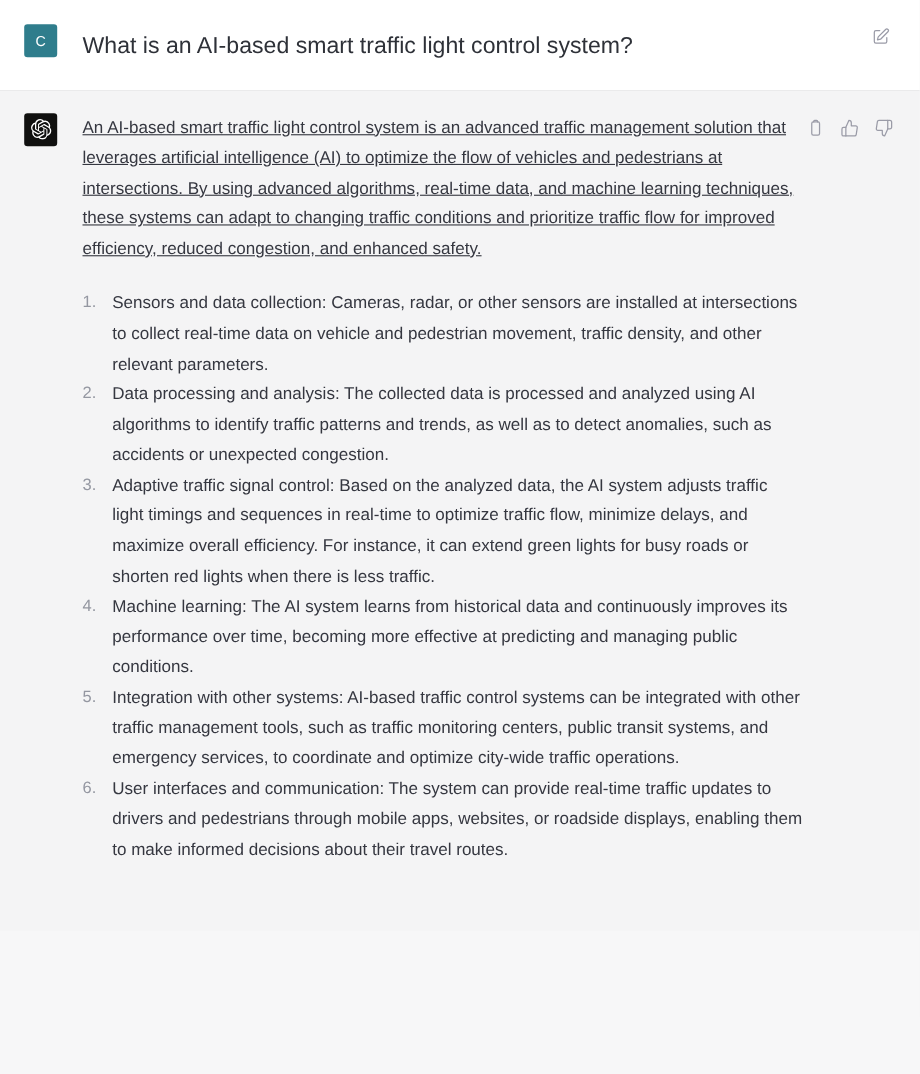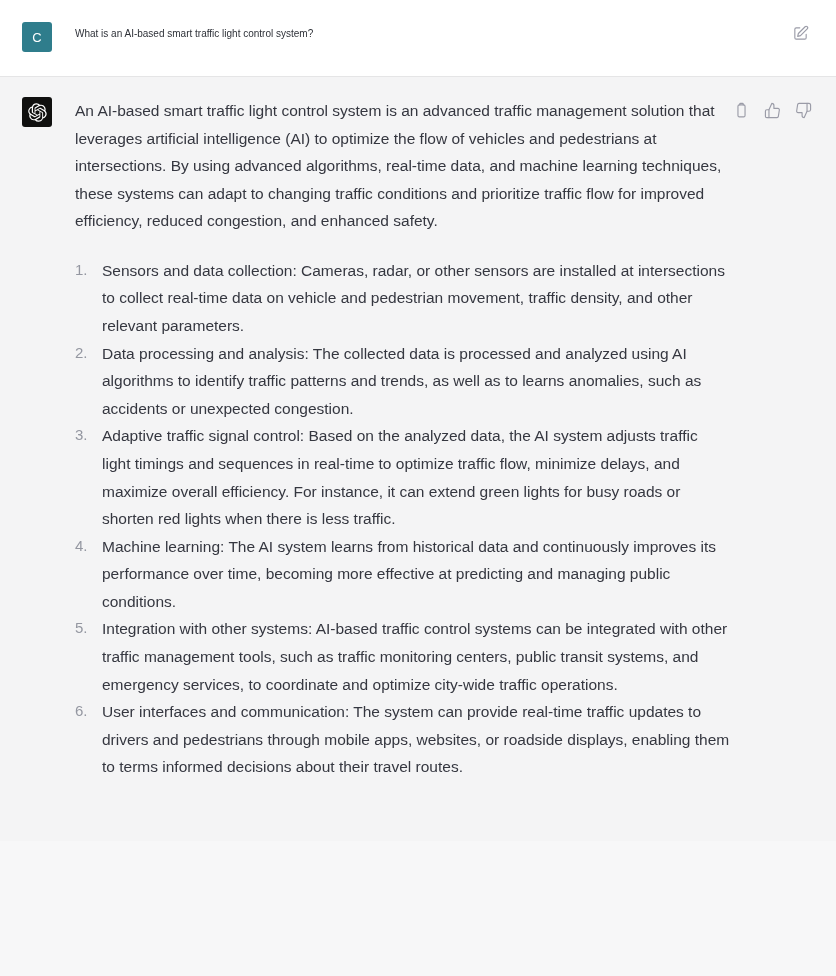--- a/index.html
+++ b/index.html
@@ -77,36 +77,37 @@
     display: block;
   }
 
   .content-cell {
     flex: 1 1 auto;
     padding-right: 24px;
     min-width: 0;
   }
 
   .user-question {
-    font-size: 10px;
+    font-size: 21px;
     line-height: 1.5;
     color: #2e3138;
     margin: 4px 0 0 0;
     max-width: 640px;
   }
 
   .assistant-body {
     max-width: 655px;
     color: #353740;
     font-size: 15.5px;
     line-height: 1.78;
   }
 
   .assistant-body p {
     margin: 0 0 22px 0;
+    text-decoration: underline;
   }
 
   .assistant-body p.last-para {
     margin-bottom: 0;
   }
 
   .assistant-body ol {
     margin: 0 0 26px 0;
     padding: 0;
     list-style: none;
@@ -200,25 +201,25 @@
     </div>
 
     <div class="content-cell">
       <div class="assistant-body">
 
         <p>An AI-based smart traffic light control system is an advanced traffic management solution that leverages artificial intelligence (AI) to optimize the flow of vehicles and pedestrians at intersections. By using advanced algorithms, real-time data, and machine learning techniques, these systems can adapt to changing traffic conditions and prioritize traffic flow for improved efficiency, reduced congestion, and enhanced safety.</p>
 
 
         <ol>
           <li>Sensors and data collection: Cameras, radar, or other sensors are installed at intersections to collect real-time data on vehicle and pedestrian movement, traffic density, and other relevant parameters.</li>
-          <li>Data processing and analysis: The collected data is processed and analyzed using AI algorithms to identify traffic patterns and trends, as well as to learns anomalies, such as accidents or unexpected congestion.</li>
+          <li>Data processing and analysis: The collected data is processed and analyzed using AI algorithms to identify traffic patterns and trends, as well as to detect anomalies, such as accidents or unexpected congestion.</li>
           <li>Adaptive traffic signal control: Based on the analyzed data, the AI system adjusts traffic light timings and sequences in real-time to optimize traffic flow, minimize delays, and maximize overall efficiency. For instance, it can extend green lights for busy roads or shorten red lights when there is less traffic.</li>
           <li>Machine learning: The AI system learns from historical data and continuously improves its performance over time, becoming more effective at predicting and managing public conditions.</li>
           <li>Integration with other systems: AI-based traffic control systems can be integrated with other traffic management tools, such as traffic monitoring centers, public transit systems, and emergency services, to coordinate and optimize city-wide traffic operations.</li>
-          <li>User interfaces and communication: The system can provide real-time traffic updates to drivers and pedestrians through mobile apps, websites, or roadside displays, enabling them to terms informed decisions about their travel routes.</li>
+          <li>User interfaces and communication: The system can provide real-time traffic updates to drivers and pedestrians through mobile apps, websites, or roadside displays, enabling them to make informed decisions about their travel routes.</li>
         </ol>
 
 
       </div>
     </div>
 
     <div class="actions assistant-actions">
       <button class="icon-btn">
         <svg viewBox="0 0 24 24" aria-hidden="true">
           <rect x="7" y="4" width="10" height="17" rx="2"></rect>

